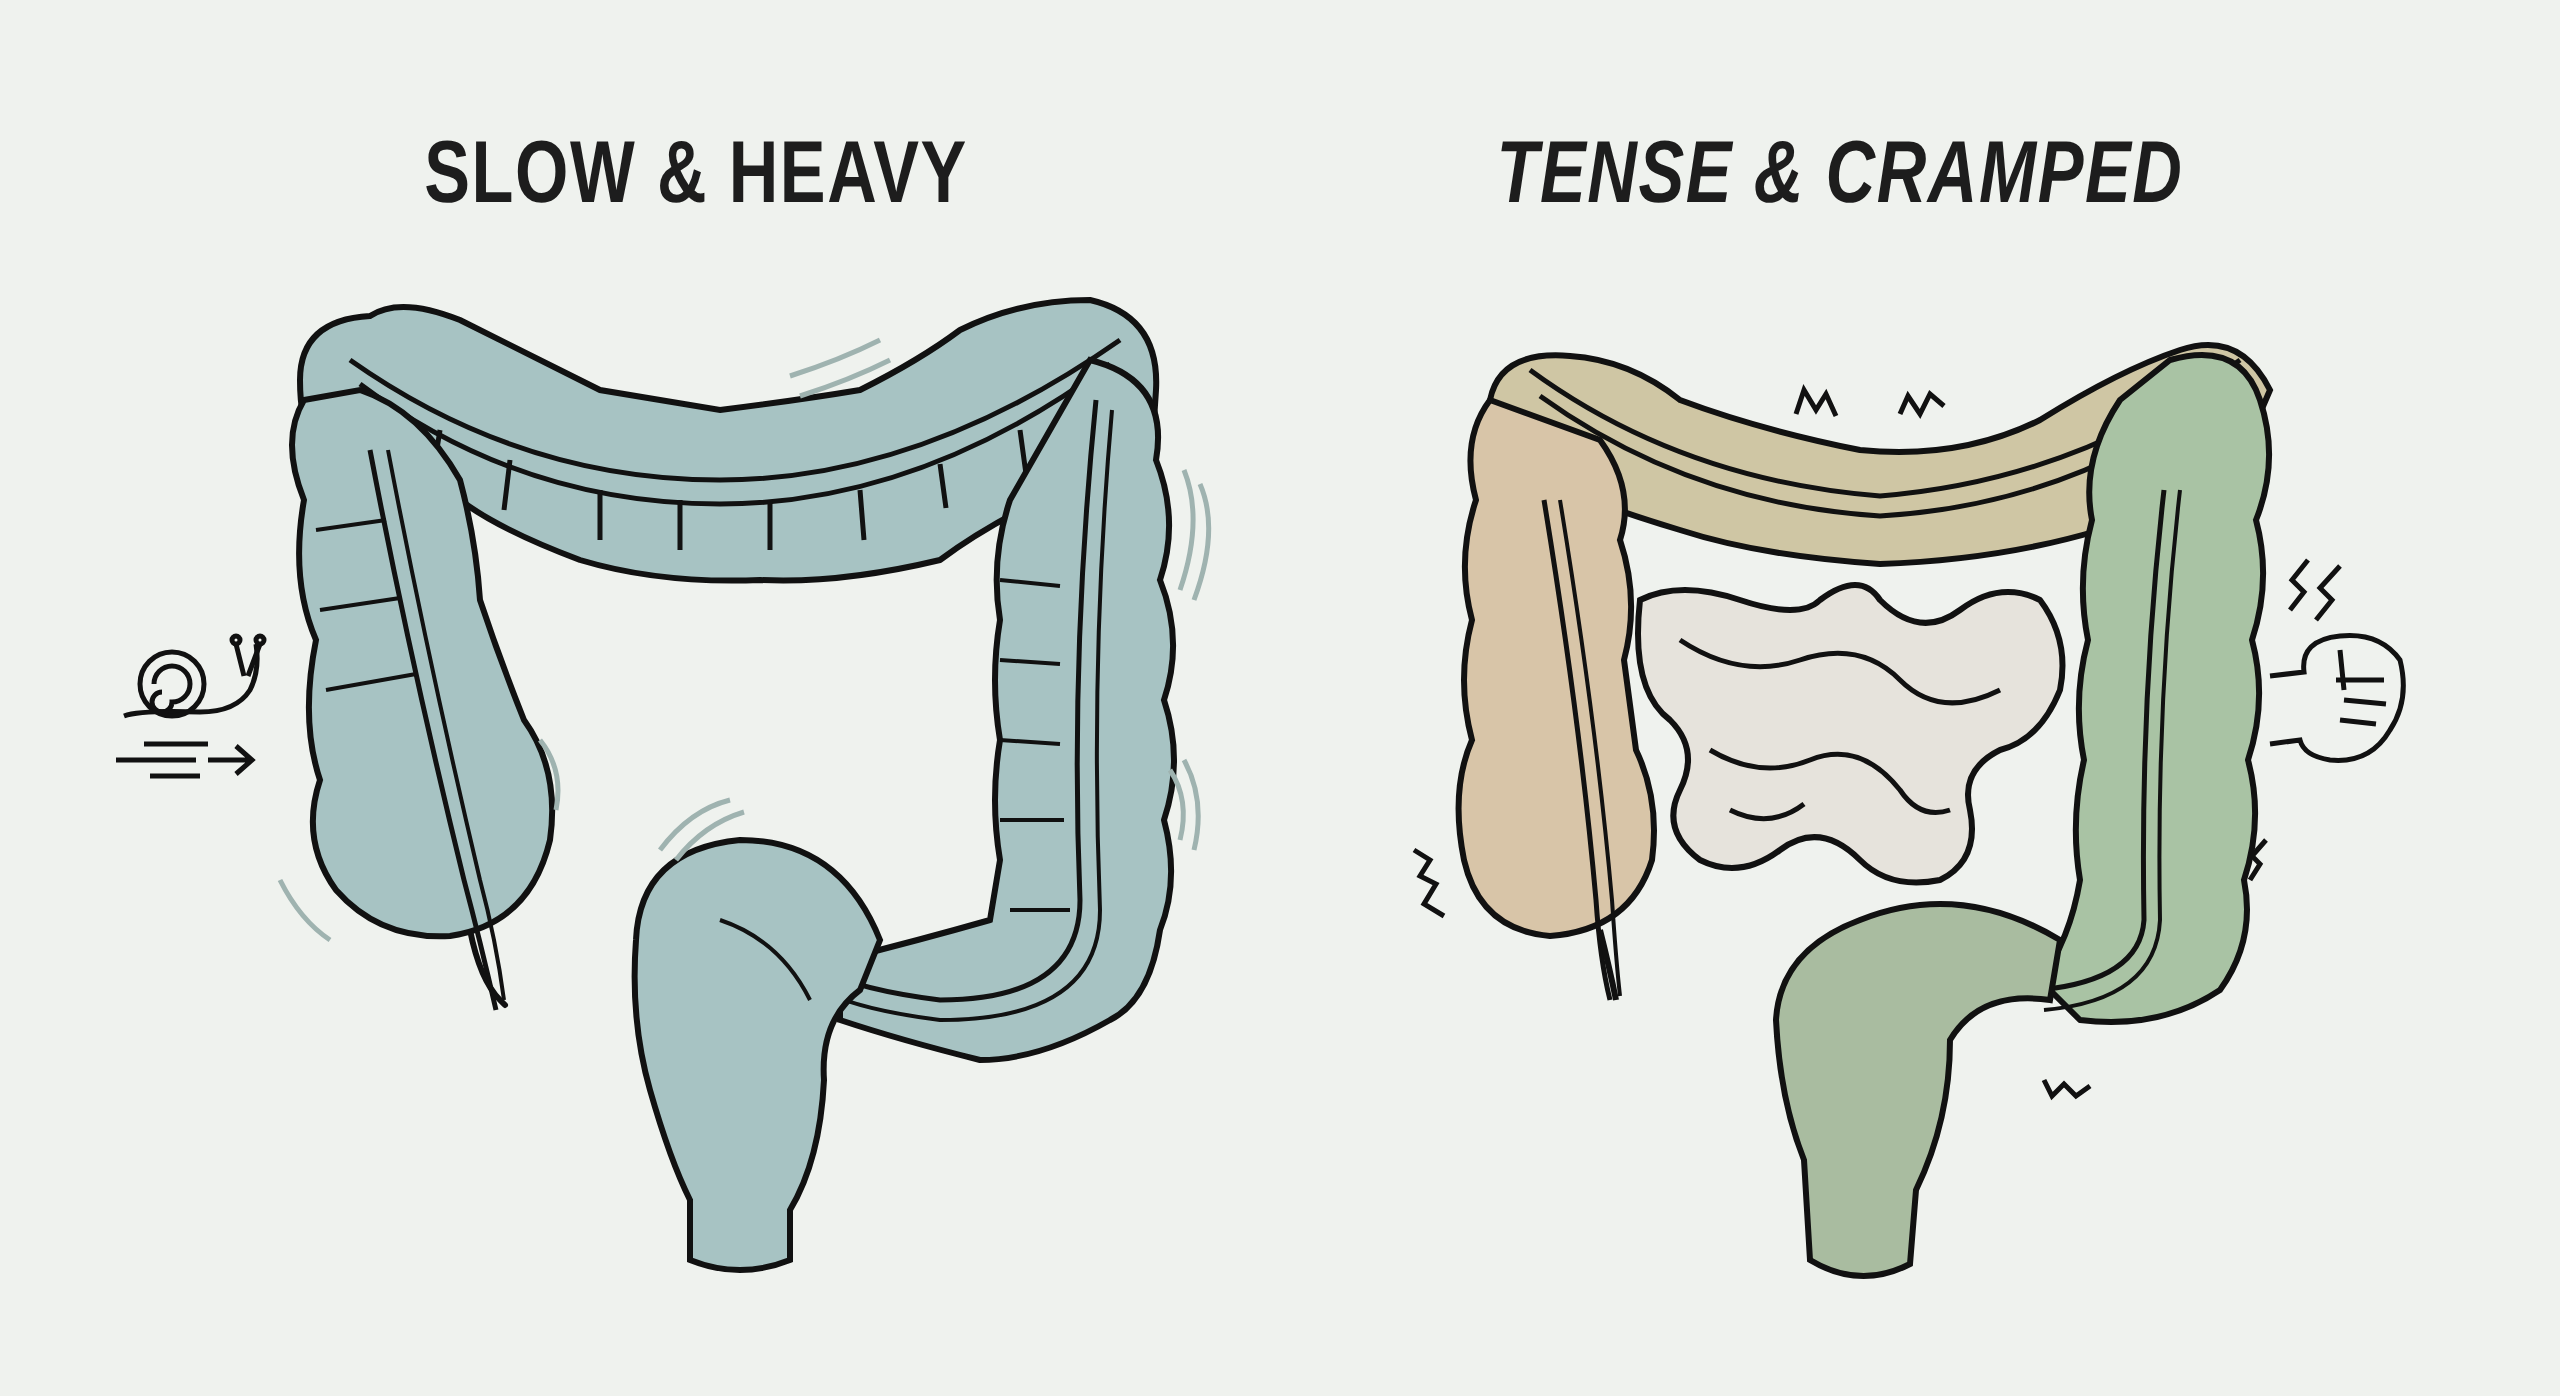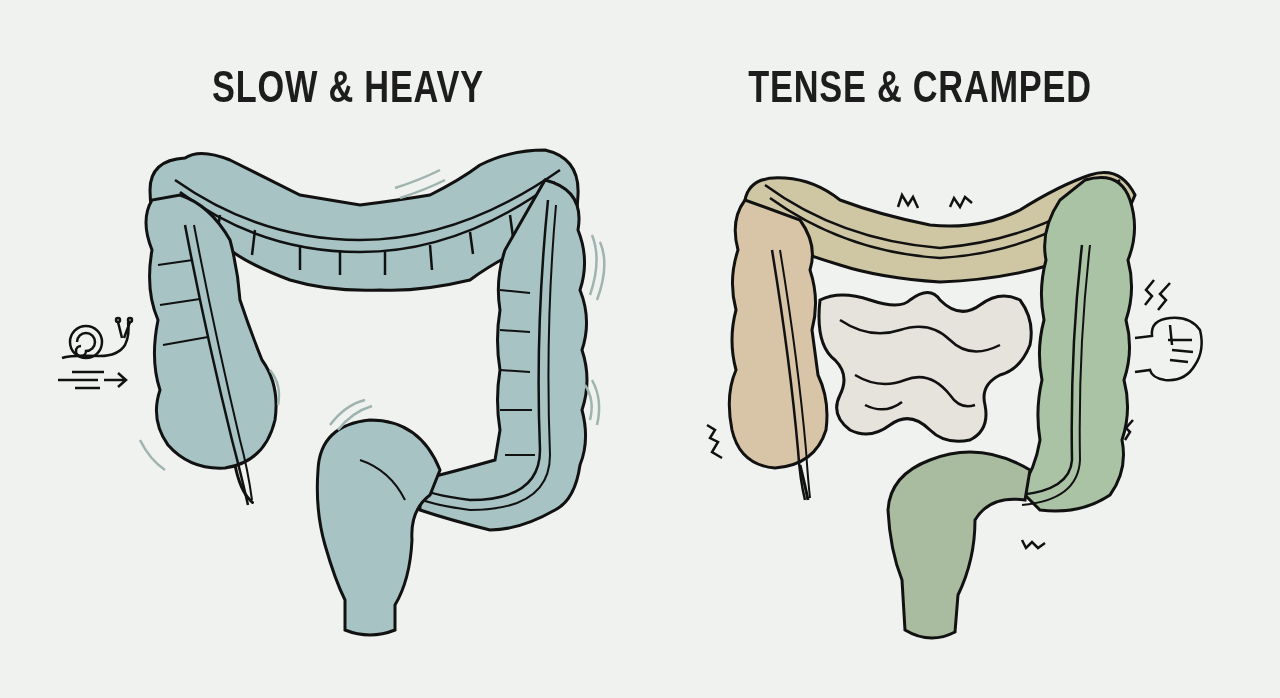--- a/index.html
+++ b/index.html
@@ -1,19 +1,19 @@
 <!DOCTYPE html>
 <html><head>
 <meta charset="utf-8">
 <style>
   html, body { margin:0; padding:0; }
   body { width:1280px; height:698px; background:#eff2ee; overflow:hidden; position:relative; font-family:"Liberation Sans", sans-serif; }
   .panel { position:absolute; top:0; width:640px; height:552px; }
   .panel.left { left:0; }
-  .panel.right { left:640px; }
+  .panel.right { left:640px;font-style:italic; }
   .title {
     position:absolute; top:62px; left:0; width:640px; text-align:center;
     font-family:"Liberation Sans", sans-serif; font-weight:700; font-size:44px;
     letter-spacing:1px; color:#1d1d1d; transform:scaleX(0.78); transform-origin:center;
   }
   .panel.left .title { left:28px; }
   .panel.right .title { left:-40px; }
   svg.art { position:absolute; left:0; top:0; width:640px; height:698px; }
 </style>
 </head>

